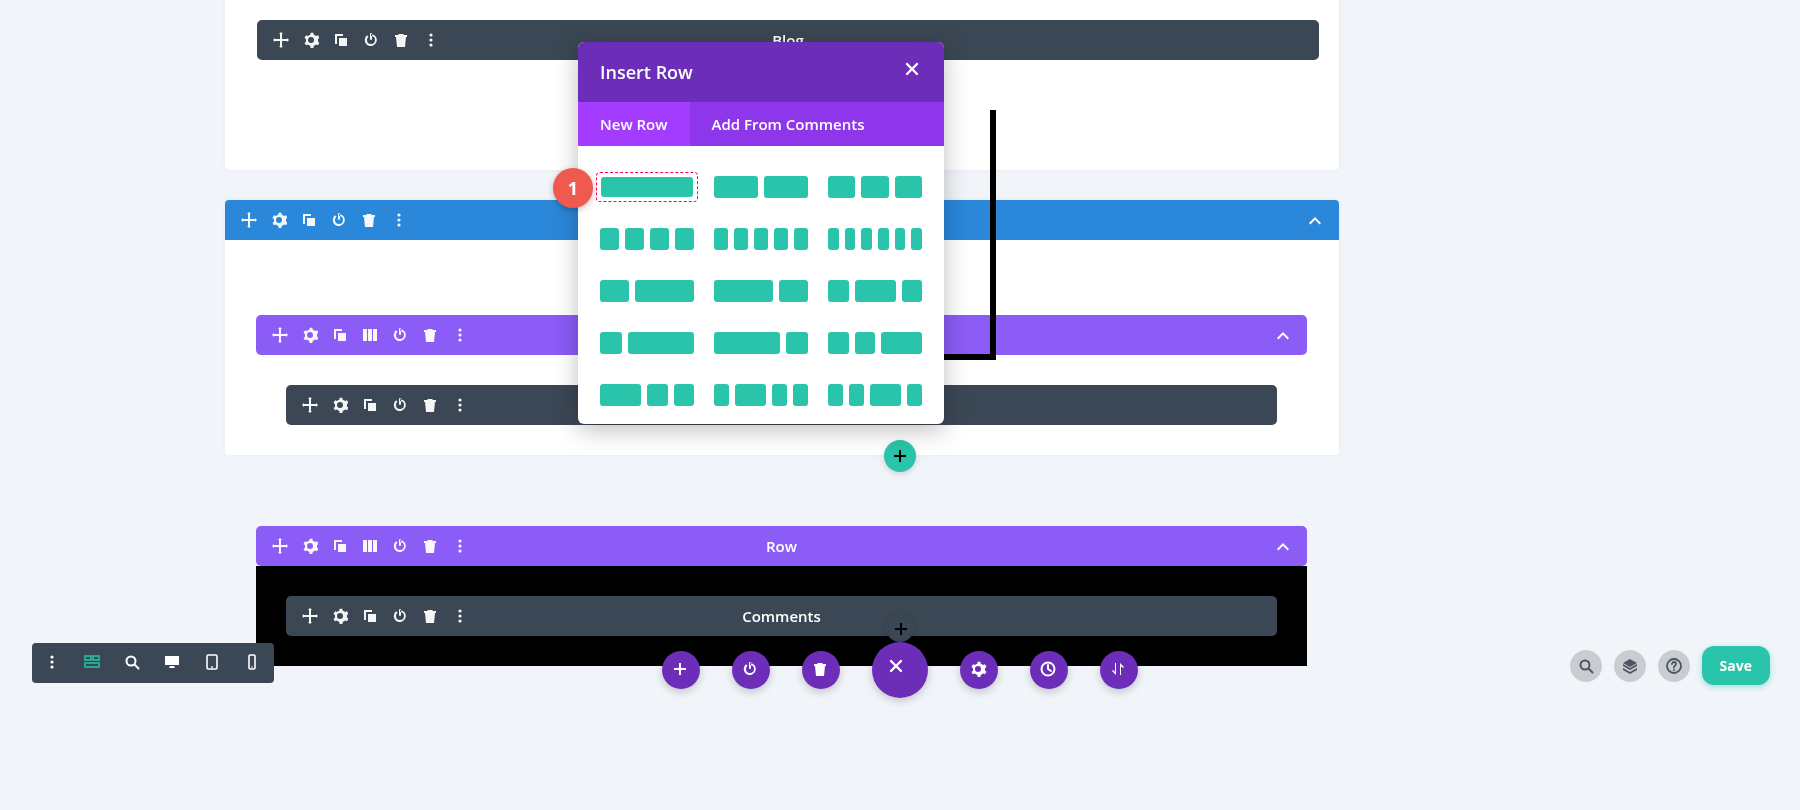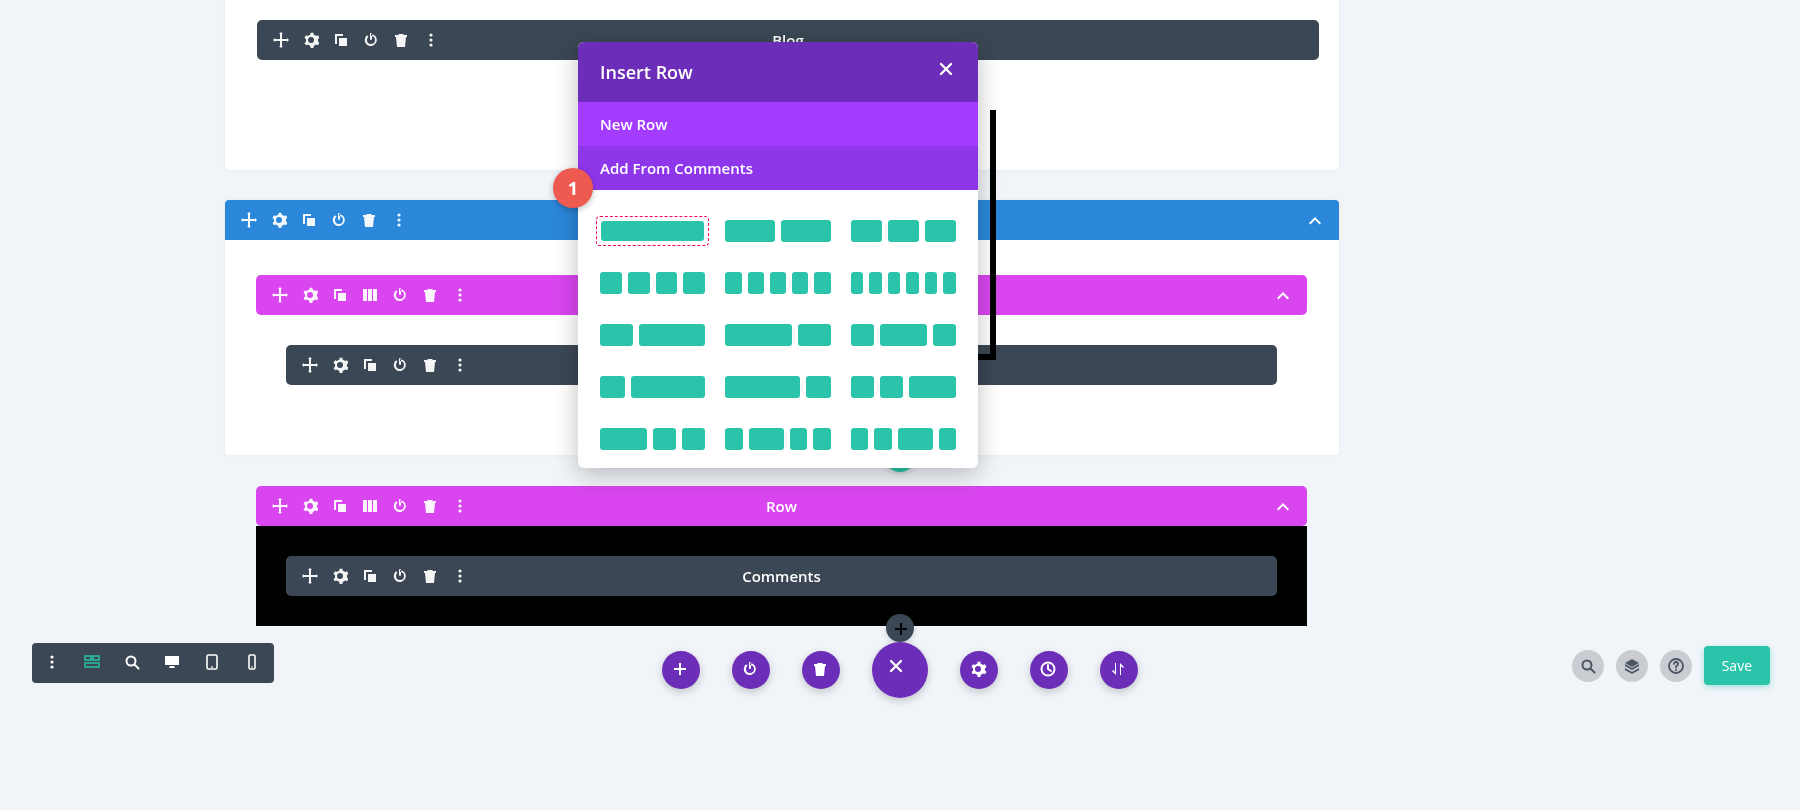--- a/index.html
+++ b/index.html
@@ -4,39 +4,39 @@
 <style>
   * { box-sizing: border-box; margin: 0; padding: 0; }
   body { font-family: -apple-system, "Open Sans", sans-serif; background:#f1f5f9; width:1800px; height:810px; overflow:hidden; position:relative; font-size:14px; color:#333;}
   .canvas { width:1800px; height:810px; position:relative; }
 
   
   .section-wrap { position:absolute; left:225px; width:1114px; background:#fff; border-radius:4px; box-shadow:0 0 4px rgba(0,0,0,.05);}
   .row-wrap { position:absolute; left:256px; width:1051px; }
   .module-bar, .row-bar, .section-bar { display:flex; align-items:center; height:40px; border-radius:5px; padding:0 16px; color:#fff; font-weight:600; position:relative; }
   .module-bar { background:#3b4754; }
-  .row-bar    { background:#d946ef; }
+  .row-bar    { background:#8b5cf6;margin-top:40px; }
   .section-bar { background:#2b87da; }
   .bar-tools { display:flex; gap:14px; align-items:center; }
   .bar-tools .ico { width:16px; height:16px; display:inline-flex; align-items:center; justify-content:center; cursor:pointer; opacity:.95;}
   .bar-tools .ico svg { width:16px; height:16px; fill:#fff; }
   .bar-title { position:absolute; left:0; right:0; text-align:center; font-size:15px; pointer-events:none;}
   .chevron { position:absolute; right:16px; top:12px; width:16px; height:16px; }
   .chevron svg { width:16px; height:16px; fill:#fff; }
 
   .add-circle { position:absolute; left:50%; transform:translateX(-50%); width:32px; height:32px; border-radius:50%; background:#29c4a9; color:#fff; display:flex; align-items:center; justify-content:center; font-size:20px; font-weight:700; box-shadow:0 2px 6px rgba(0,0,0,.15);}
   .add-circle.dark { background:#3b4754; width:28px;height:28px; font-size:16px;}
 
   
-  .modal { position:absolute; left:578px; top:42px; width:400px; background:#fff; border-radius:6px; box-shadow:0 6px 24px rgba(0,0,0,.25); overflow:hidden; z-index:50;}
+  .modal { position:absolute; left:578px; top:42px; width:366px; background:#fff; border-radius:6px; box-shadow:0 6px 24px rgba(0,0,0,.25); overflow:hidden; z-index:50;}
   .modal-head { background:#6c2eb9; color:#fff; padding:18px 22px; display:flex; justify-content:space-between; align-items:center; }
   .modal-head h3 { font-size:18px; font-weight:600; }
   .modal-close { cursor:pointer; }
   .modal-close svg { width:18px; height:18px; fill:#fff; }
-  .modal-tabs { background:#8e36ea; display:flex;flex-direction:column; }
+  .modal-tabs { background:#8e36ea; display:flex; }
   .modal-tab { padding:12px 22px; color:#fff; font-weight:600; font-size:15px; cursor:pointer;}
   .modal-tab.active { background:#a43cff; }
   .layouts { padding:26px 18px 14px; display:grid; grid-template-columns:repeat(3, 1fr); gap:22px 12px; }
   .layout-opt { height:30px; display:flex; gap:6px; cursor:pointer; padding:4px; border-radius:4px;}
   .layout-opt span { background:#29c4a9; border-radius:3px; height:100%; }
   .layout-opt.selected { border:1px dashed #f05; }
 
   .step-badge { position:absolute; left:553px; top:168px; width:40px; height:40px; border-radius:50%; background:#ef5a50; color:#fff; font-weight:700; font-size:18px; display:flex; align-items:center; justify-content:center; z-index:60; box-shadow:0 2px 6px rgba(0,0,0,.25);}
 
   .modal-shadow { position:absolute; left:578px; top:104px; width:412px; height:250px; box-shadow:6px 6px 0 rgba(0,0,0,1); z-index:40; pointer-events:none;}
@@ -51,21 +51,21 @@
   
   .left-toolbar { position:absolute; left:32px; top:643px; background:#3b4754; border-radius:4px; display:flex; align-items:center; padding:0 10px; height:40px; gap:18px; z-index:30;}
   .left-toolbar .lt { width:22px;height:22px; display:flex; align-items:center; justify-content:center; cursor:pointer;}
   .left-toolbar .lt svg { width:18px;height:18px; fill:#fff; }
   .left-toolbar .lt.active svg { fill:#29c4a9; }
 
   
   .right-tools { position:absolute; right:30px; top:646px; display:flex; gap:12px; align-items:center; z-index:30;}
   .rt-circ { width:32px;height:32px;border-radius:50%; background:#c9ccd0; display:flex;align-items:center;justify-content:center; cursor:pointer;}
   .rt-circ svg{width:16px;height:16px;fill:#4b5563;}
-  .save-btn { background:#29c4a9; color:#fff; font-weight:400; padding:10px 18px; border-radius:4px; cursor:pointer; box-shadow:0 2px 6px rgba(41,196,169,.4);}
+  .save-btn { background:#29c4a9; color:#fff; font-weight:700; padding:10px 18px; border-radius:12px; cursor:pointer; box-shadow:0 2px 6px rgba(41,196,169,.4);}
 </style>
 </head>
 <body>
 <div class="canvas">
 
 <svg width="0" height="0" style="position:absolute">
   <defs>
     <g id="i-move">
           <path d="M8 0l2 2H9v5h5V6l2 2-2 2V9H9v5h1l-2 2-2-2h1V9H2v1L0 8l2-2v1h5V2H6l2-2z"></path>
         </g>

